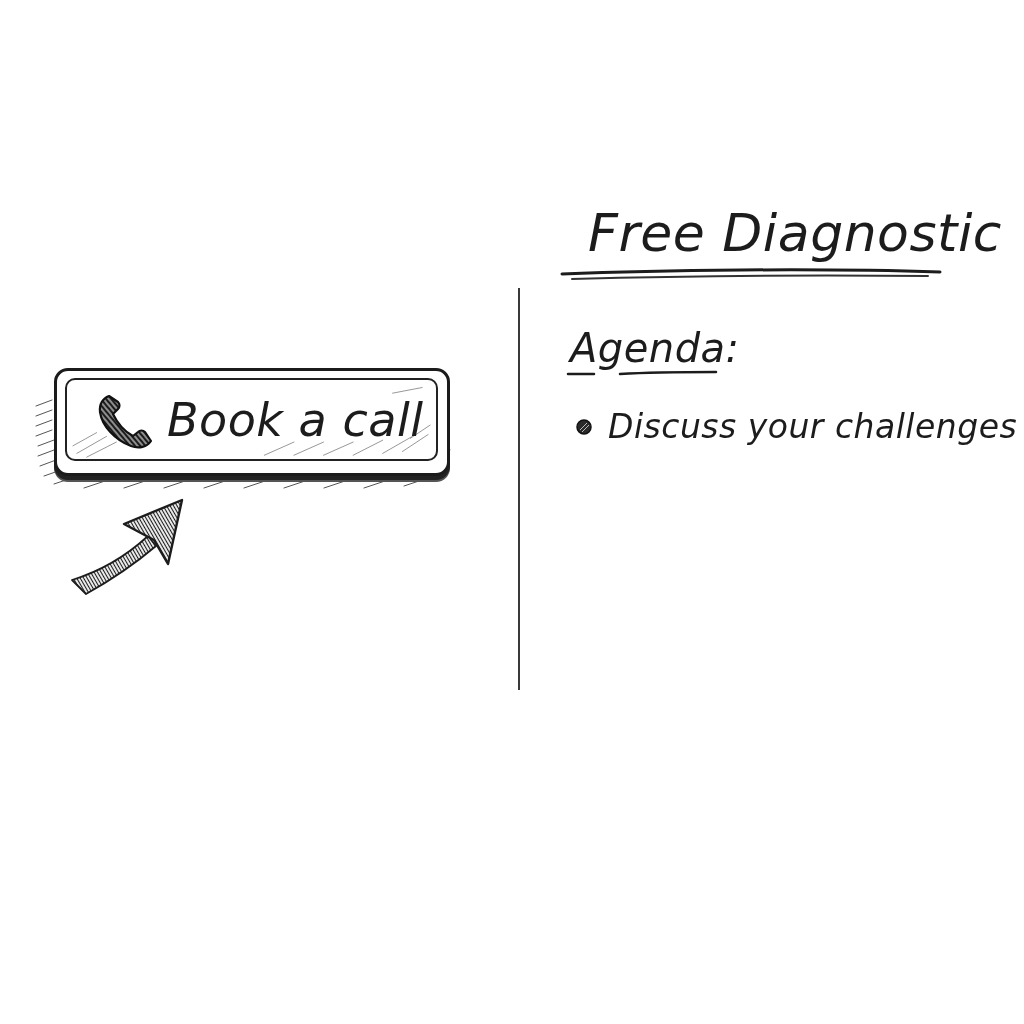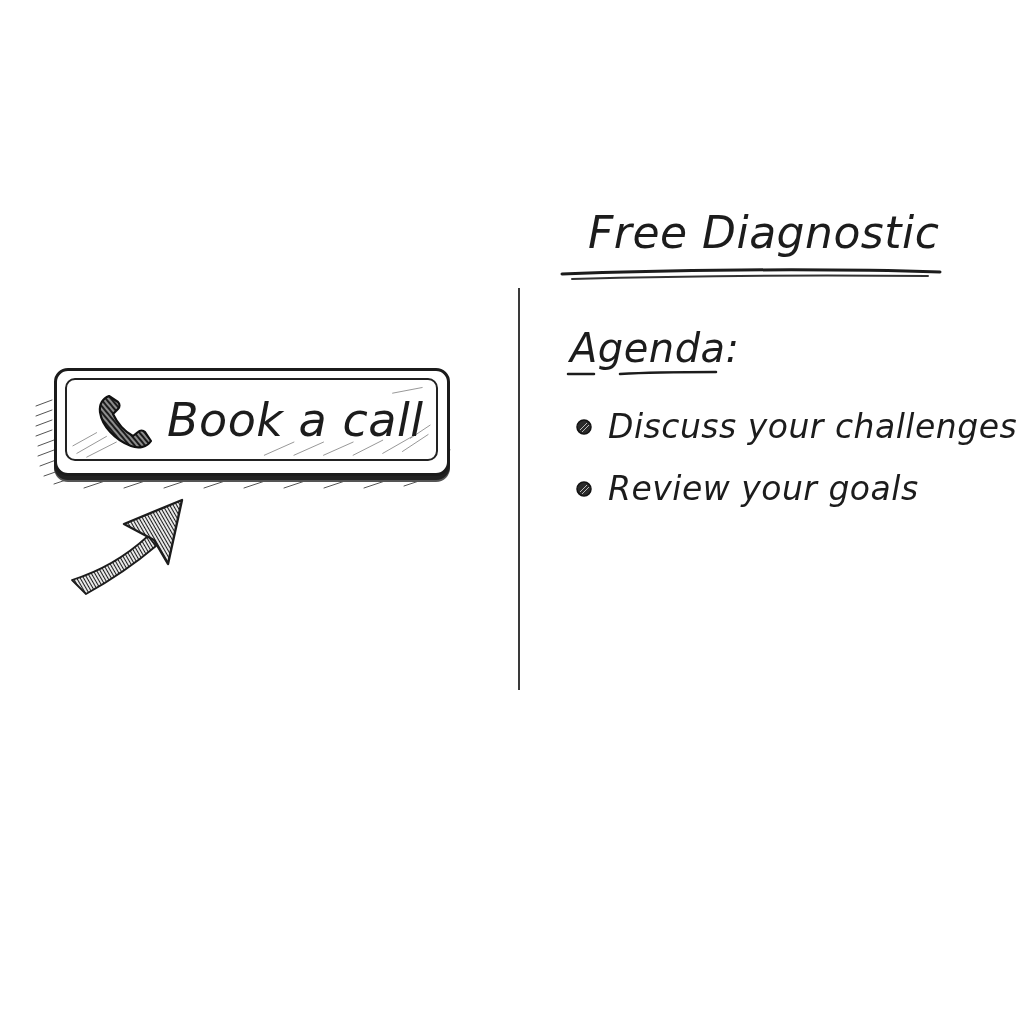--- a/index.html
+++ b/index.html
@@ -94,21 +94,21 @@
       width: 2px;
       height: 402px;
       background: #3a3a3a;
     }
 
     
     .title {
       position: absolute;
       left: 588px;
       top: 198px;
-      font-size: 44px;
+      font-size: 52px;
       line-height: 70px;
       white-space: nowrap;
     }
     .title-underline {
       position: absolute;
       left: 558px;
       top: 264px;
       width: 386px;
       height: 20px;
     }
@@ -237,20 +237,13 @@
 </svg>
 
 <ul class="agenda-list">
   <li class="agenda-item">
     <svg class="bullet" viewBox="0 0 20 20">
         <circle cx="10" cy="10" r="7" fill="#2a2a2a" stroke="#111" stroke-width="1.5"></circle>
         <path d="M6 13 L13 6 M8 15 L15 8" stroke="#bbb" stroke-width="1"></path>
       </svg>
     <span class="item-label hand">Discuss your challenges</span>
   </li>
-  <li class="agenda-item">
-    <svg class="bullet" viewBox="0 0 20 20">
-        <circle cx="10" cy="10" r="7" fill="#2a2a2a" stroke="#111" stroke-width="1.5"></circle>
-        <path d="M6 13 L13 6 M8 15 L15 8" stroke="#bbb" stroke-width="1"></path>
-      </svg>
-    <span class="item-label hand">Review your goals</span>
-  </li>
 </ul>
 
 </body></html>

